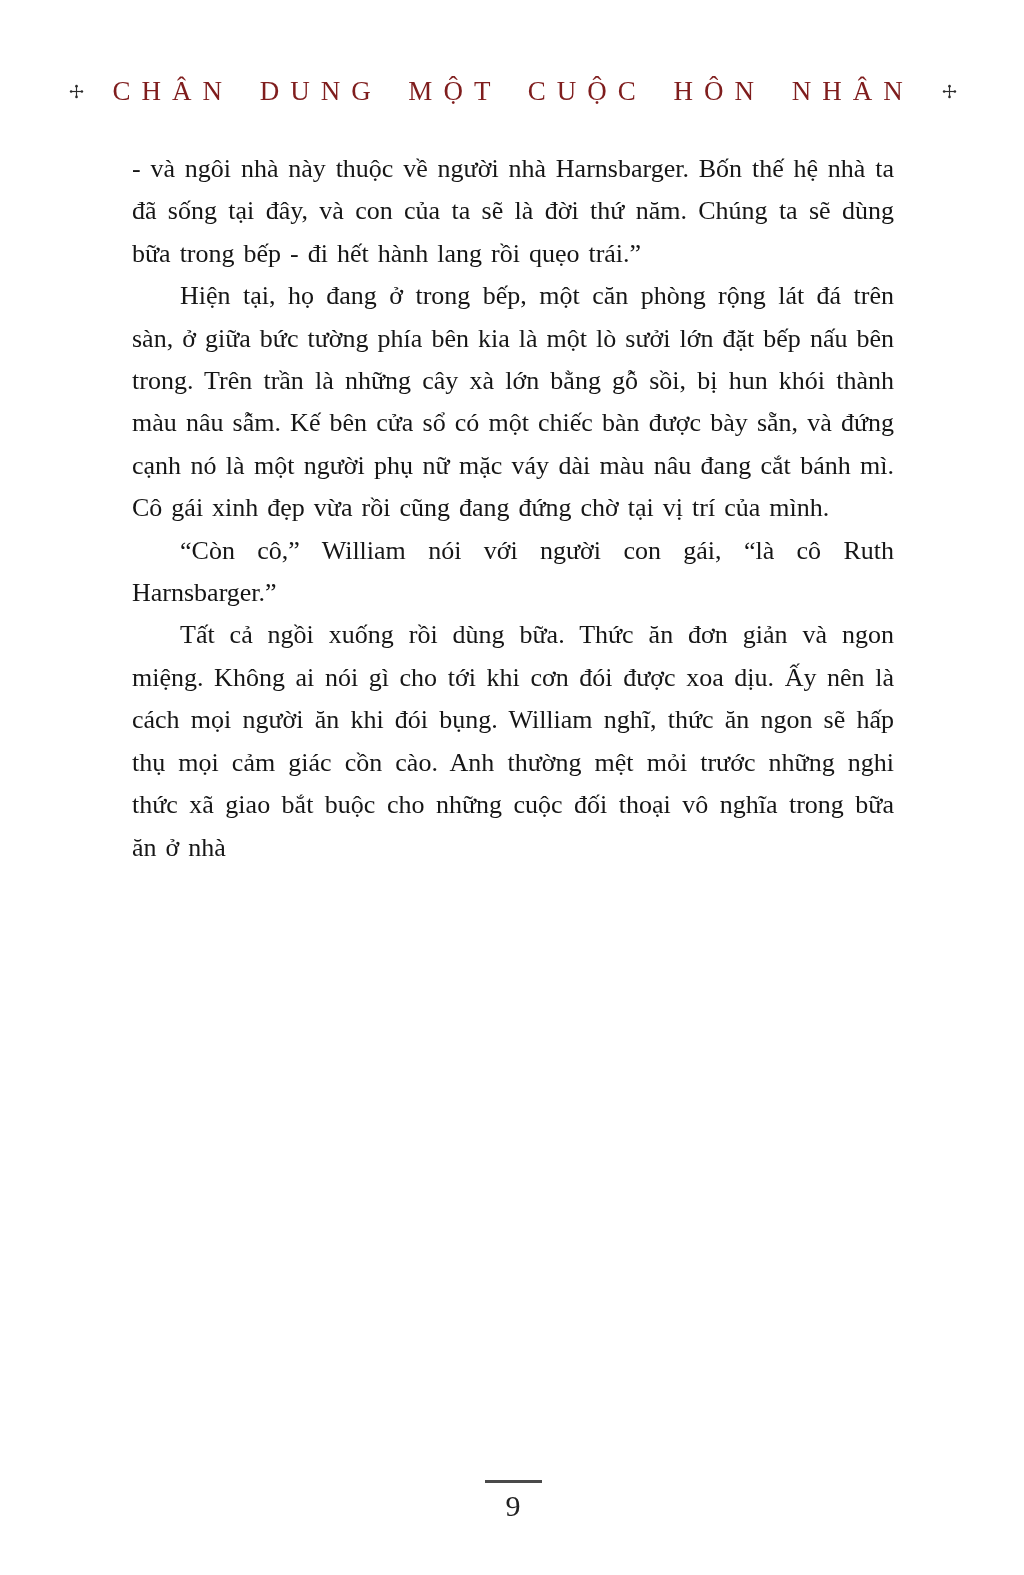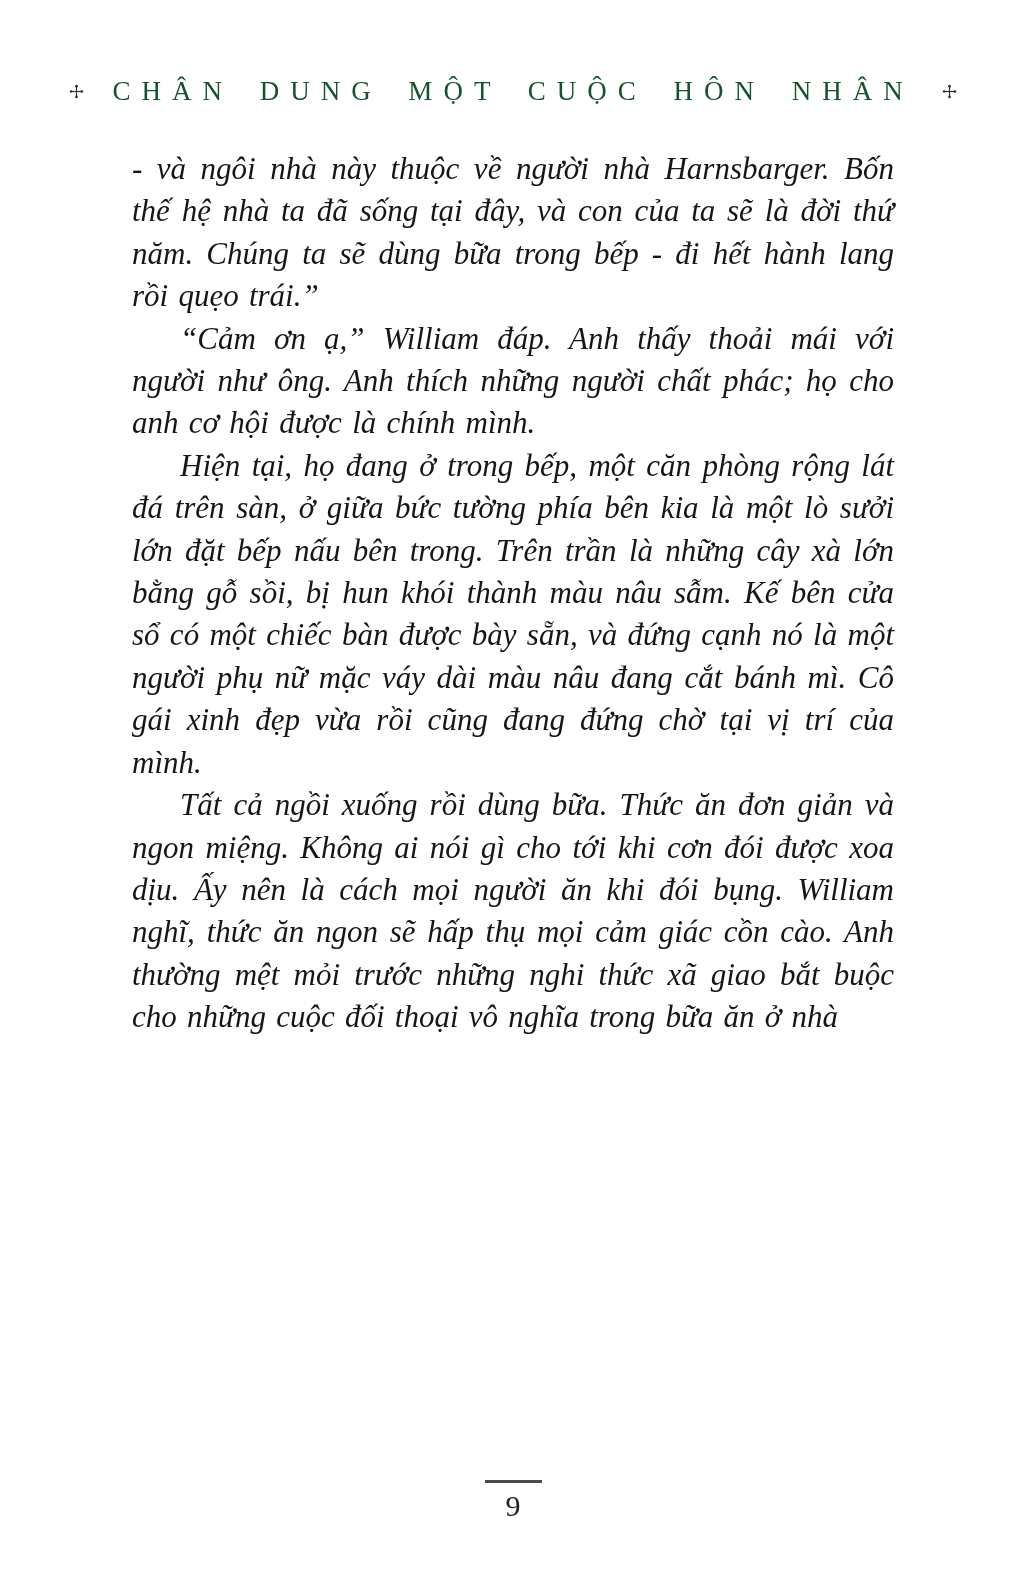--- a/index.html
+++ b/index.html
@@ -28,36 +28,35 @@
     align-items: center;
     justify-content: center;
     gap: 28px;
     color: #2d2d2d;
   }
   .running-header-title {
     font-size: 27px;
     letter-spacing: 11px;
     word-spacing: 9px;
     white-space: nowrap;
-    color: #14532d;
+    color: #7f1d1d;
   }
   .ornament {
     display: inline-flex;
     align-items: center;
     justify-content: center;
     flex: 0 0 auto;
   }
   .body-text {
     margin-top: 41px;
-    font-size: 31px;
+    font-size: 26px;
     line-height: 42.4px;
     text-align: justify;
     word-spacing: 2.5px;
     color: #161616;
-    font-style: italic;
   }
   .body-text p {
     margin: 0;
     padding: 0;
     text-indent: 48px;
   }
   .body-text p.no-indent {
     text-indent: 0;
   }
   .page-footer {
@@ -107,22 +106,22 @@
           <circle cx="12" cy="20.6" r="2.1"></circle>
           <circle cx="3.4" cy="12" r="2.1"></circle>
           <circle cx="20.6" cy="12" r="2.1"></circle>
         </g>
       </svg>
     </span>
   </div>
 
   <div class="body-text">
     <p class="no-indent">- và ngôi nhà này thuộc về người nhà Harnsbarger. Bốn thế hệ nhà ta đã sống tại đây, và con của ta sẽ là đời thứ năm. Chúng ta sẽ dùng bữa trong bếp - đi hết hành lang rồi quẹo trái.”</p>
-    <p>“Cảm ơn ạ,” William đáp. Anh thấy thoải mái với người như ông. Anh thích những người chất phác; họ cho anh cơ hội được là chính mình.</p>
     <p>Hiện tại, họ đang ở trong bếp, một căn phòng rộng lát đá trên sàn, ở giữa bức tường phía bên kia là một lò sưởi lớn đặt bếp nấu bên trong. Trên trần là những cây xà lớn bằng gỗ sồi, bị hun khói thành màu nâu sẫm. Kế bên cửa sổ có một chiếc bàn được bày sẵn, và đứng cạnh nó là một người phụ nữ mặc váy dài màu nâu đang cắt bánh mì. Cô gái xinh đẹp vừa rồi cũng đang đứng chờ tại vị trí của mình.</p>
+    <p>“Còn cô,” William nói với người con gái, “là cô Ruth Harnsbarger.”</p>
     <p>Tất cả ngồi xuống rồi dùng bữa. Thức ăn đơn giản và ngon miệng. Không ai nói gì cho tới khi cơn đói được xoa dịu. Ấy nên là cách mọi người ăn khi đói bụng. William nghĩ, thức ăn ngon sẽ hấp thụ mọi cảm giác cồn cào. Anh thường mệt mỏi trước những nghi thức xã giao bắt buộc cho những cuộc đối thoại vô nghĩa trong bữa ăn ở nhà</p>
   </div>
 
   <div class="page-footer">
     <div class="footer-rule"></div>
     <div class="page-number">9</div>
   </div>
 
 </div>
 

